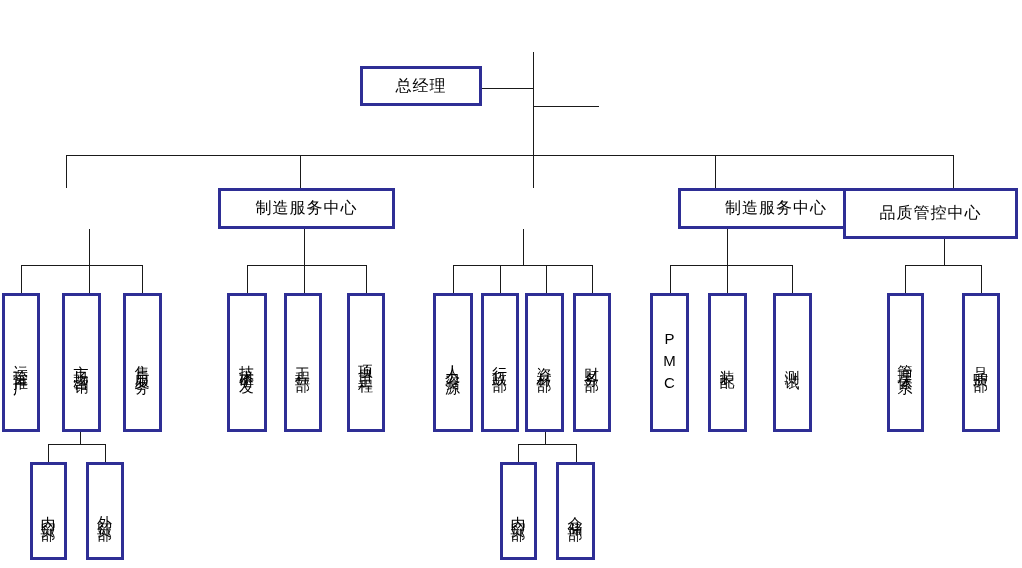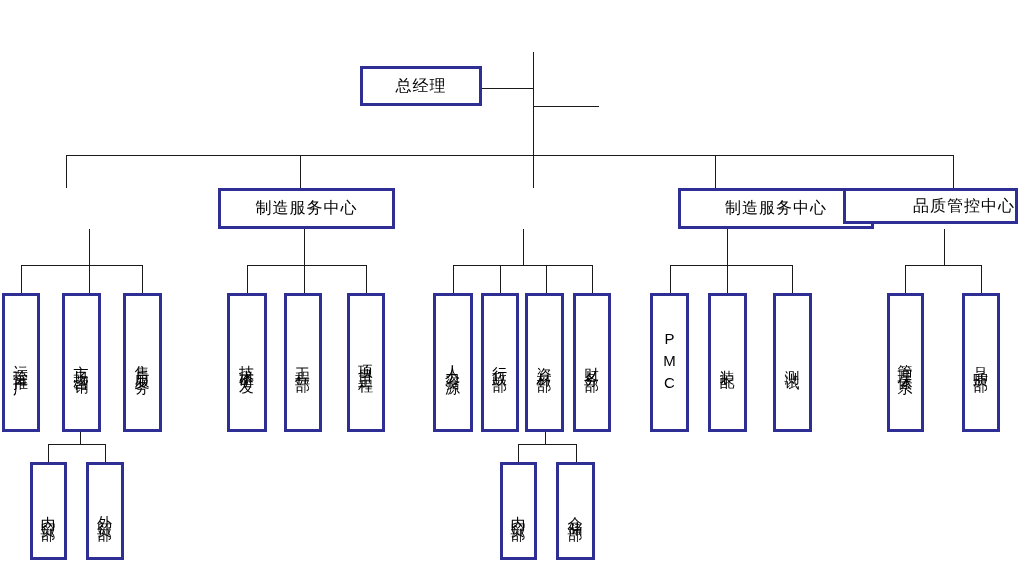--- a/index.html
+++ b/index.html
@@ -97,21 +97,21 @@
   <div class="box hbox" style="left:360px; top:66px; width:122px; height:40px;">
     <span>总经理</span>
   </div>
 
   <div class="box hbox" style="left:218px; top:188px; width:177px; height:41px;">
     <span>制造服务中心</span>
   </div>
   <div class="box hbox" style="left:634px; top:188px; width:196px; height:41px;margin-left:44px;">
     <span>制造服务中心</span>
   </div>
-  <div class="box hbox" style="left:843px; top:188px; width:175px; height:36px;justify-content:flex-end;">
+  <div class="box hbox" style="left:843px; top:188px; width:175px; height:51px;">
     <span>品质管控中心</span>
   </div>
 
   <div class="box vbox" style="left:2px; top:293px; width:38px; height:139px;">
     <span>运营推广</span>
   </div>
   <div class="box vbox" style="left:62px; top:293px; width:39px; height:139px;">
     <span>市场营销</span>
   </div>
   <div class="box vbox" style="left:123px; top:293px; width:39px; height:139px;">

